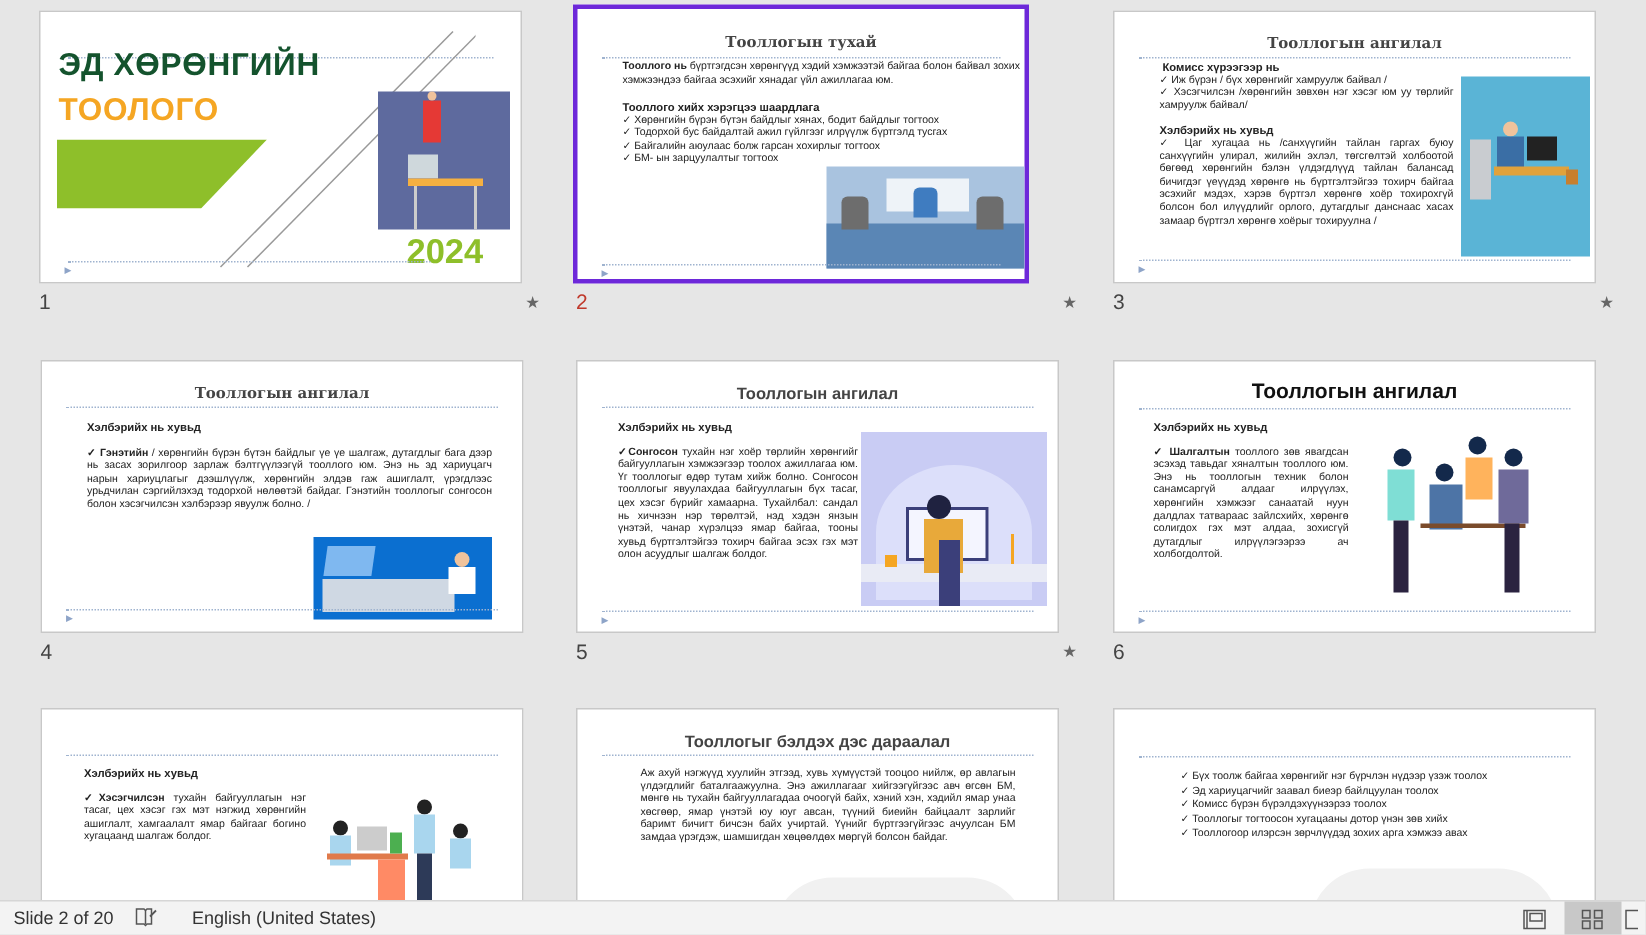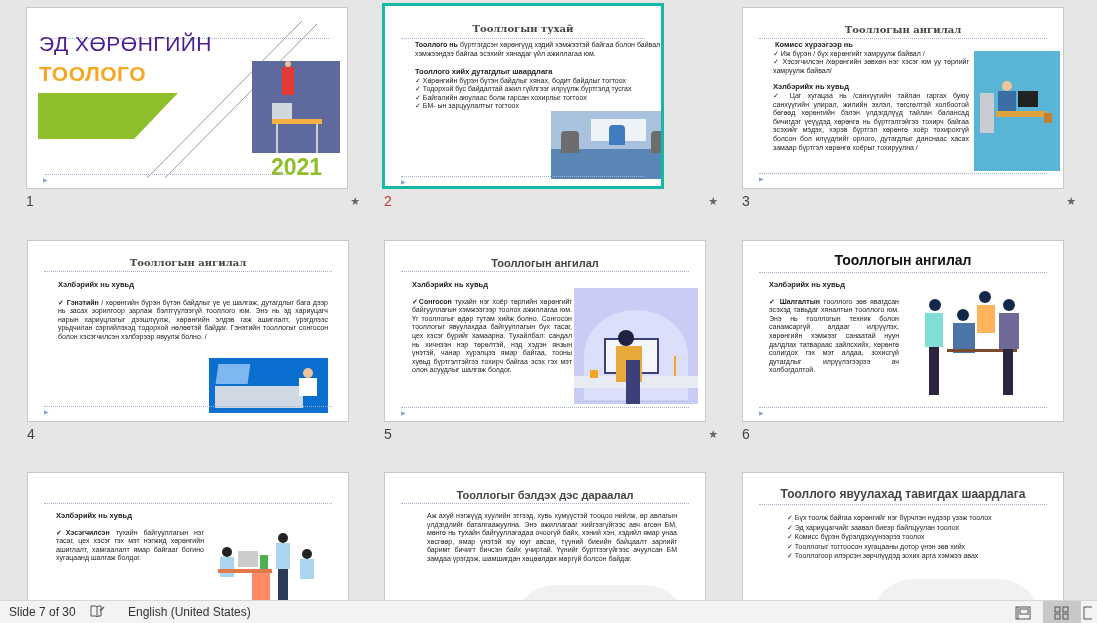--- a/index.html
+++ b/index.html
@@ -1,20 +1,20 @@
 <!DOCTYPE html>
 <html><head>
 <meta charset="utf-8">
 <style>
 *{box-sizing:border-box;margin:0;padding:0}
 body{width:1097px;height:623px;background:#e6e6e6;font-family:"Liberation Sans",sans-serif;position:relative;overflow:hidden}
 .sorter{position:absolute;left:0;top:0;width:1097px;height:600px;overflow:hidden}
 .cell{position:absolute;width:322px;height:230px}
 .thumb{position:absolute;left:0;top:0;width:322px;height:182px;background:#fff;border:1px solid #c8c8c8;overflow:hidden}
-.thumb.sel{border:3px solid #14b8a6;left:-2px;top:-2px;width:282px;height:186px}
+.thumb.sel{border:3px solid #6d28d9;left:-2px;top:-2px;width:304px;height:186px}
 .num{position:absolute;left:0;top:186px;font-size:14px;color:#444}
 .num.sel{color:#c0392b}
 .star{position:absolute;right:-12px;top:188px;font-size:11px;color:#666}
 .title-line{position:absolute;left:16px;right:16px;border-top:1px dotted #9fb3cf}
 .foot-line{position:absolute;left:16px;right:16px;border-top:1px dotted #9fb3cf}
 .foot-arrow{position:absolute;left:16px;font-size:6px;color:#8ea4c8}
 .stitle{position:absolute;left:0;right:0;text-align:center;font-weight:bold;color:#444;font-family:"DejaVu Serif",serif;font-size:10px}
 .stitle.sans{font-family:"Liberation Sans",sans-serif;font-size:11px}
 .txt{position:absolute;font-size:7px;line-height:8.6px;color:#222;text-align:justify}
 .txt b{font-weight:bold}
@@ -27,54 +27,54 @@
 .viewbtn.active{background:#c8c8c8}
 </style>
 </head>
 <body>
 
 <div class="sorter">
 
   <div class="cell" style="left:26px;top:7px">
     <div class="thumb">
       <div class="title-line" style="top:30px;left:18px;right:18px"></div>
-      <div style="position:absolute;left:12px;top:24px;font-size:21px;font-weight:normal;color:#4c1d95;letter-spacing:.5px">ЭД ХӨРӨНГИЙН</div>
+      <div style="position:absolute;left:12px;top:24px;font-size:21px;font-weight:bold;color:#14532d;letter-spacing:.5px">ЭД ХӨРӨНГИЙН</div>
       <div style="position:absolute;left:12px;top:54px;font-size:21px;font-weight:bold;color:#f5a623;letter-spacing:.5px">ТООЛОГО</div>
       <svg style="position:absolute;left:11px;top:85px" width="140" height="46">
           <polygon points="0,0 140,0 96,46 0,46" fill="#8ebf2a"></polygon>
         </svg>
       <svg style="position:absolute;left:90px;top:5px" width="200" height="170">
           <line x1="30" y1="165" x2="185" y2="8" stroke="#999" stroke-width="1"></line>
           <line x1="48" y1="165" x2="203" y2="8" stroke="#999" stroke-width="1"></line>
         </svg>
       <div class="img" style="left:225px;top:53px;width:88px;height:92px;background:#5e6a9e">
         <div style="position:absolute;left:30px;top:6px;width:12px;height:28px;background:#e53935"></div>
         <div style="position:absolute;left:33px;top:0;width:6px;height:6px;background:#f0c39c;border-radius:50%"></div>
         <div style="position:absolute;left:20px;top:42px;width:20px;height:16px;background:#cfd8dc"></div>
         <div style="position:absolute;left:20px;top:58px;width:50px;height:5px;background:#f5b041"></div>
         <div style="position:absolute;left:24px;top:63px;width:2px;height:29px;background:#ccc"></div>
         <div style="position:absolute;left:64px;top:63px;width:2px;height:29px;background:#ccc"></div>
       </div>
-      <div style="position:absolute;left:244px;top:146px;font-size:23px;font-weight:bold;color:#8ebf2a">2021</div>
+      <div style="position:absolute;left:244px;top:146px;font-size:23px;font-weight:bold;color:#8ebf2a">2024</div>
       <div class="foot-line" style="top:166px;left:18px;right:60px"></div>
       <div class="foot-arrow" style="top:168px">▶</div>
     </div>
     <div class="num">1</div>
     <div class="star">★</div>
   </div>
 
   <div class="cell" style="left:384px;top:5px">
     <div class="thumb sel">
       <div class="stitle" style="top:17px">Тооллогын тухай</div>
       <div class="title-line" style="top:32px"></div>
       <div class="txt" style="left:30px;top:35px;width:265px">
         <span><b>Тооллого нь</b><span> бүртгэгдсэн хөрөнгүүд хэдий хэмжээтэй байгаа болон байвал зохих хэмжээндээ байгаа эсэхийг хянадаг үйл ажиллагаа юм.</span></span>
       </div>
       <div class="txt" style="left:30px;top:62px;width:280px;text-align:left">
-        <div class="h" style="margin-bottom:0">Тооллого хийх дутагдлыг шаардлага</div>
+        <div class="h" style="margin-bottom:0">Тооллого хийх хэрэгцээ шаардлага</div>
         <div>✓ Хөрөнгийн бүрэн бүтэн байдлыг хянах, бодит байдлыг тогтоох</div>
         <div>✓ Тодорхой бус байдалтай ажил гүйлгээг илрүүлж бүртгэлд тусгах</div>
         <div>✓ Байгалийн аюулаас болж гарсан хохирлыг тогтоох</div>
         <div>✓ БМ- ын зарцуулалтыг тогтоох</div>
       </div>
       <div class="img" style="left:166px;top:105px;width:132px;height:68px;background:#a9c3df">
         <div style="position:absolute;left:40px;top:8px;width:55px;height:22px;background:#eef3f8"></div>
         <div style="position:absolute;left:0;top:38px;width:132px;height:30px;background:#5a86b5"></div>
         <div style="position:absolute;left:10px;top:20px;width:18px;height:22px;background:#6d6d6d;border-radius:4px 4px 0 0"></div>
         <div style="position:absolute;left:58px;top:14px;width:16px;height:20px;background:#3f7cc0;border-radius:4px 4px 0 0"></div>
@@ -214,37 +214,36 @@
       <div class="title-line" style="top:30px"></div>
       <div class="txt" style="left:42px;top:39px;width:250px">
         <span>Аж ахуй нэгжүүд хуулийн этгээд, хувь хүмүүстэй тооцоо нийлж, өр авлагын үлдэгдлийг баталгаажуулна. Энэ ажиллагааг хийгээгүйгээс авч өгсөн БМ, мөнгө нь тухайн байгууллагадаа очоогүй байх, хэний хэн, хэдийл ямар унаа хөсгөөр, ямар үнэтэй юу юуг авсан, түүний биеийн байцаалт зарлийг баримт бичигт бичсэн байх учиртай. Үүнийг бүртгээгүйгээс ачуулсан БМ замдаа үрэгдэж, шамшигдан хөцөөлдөх мөргүй болсон байдаг.</span>
       </div>
       <div class="img" style="left:130px;top:112px;width:170px;height:40px;background:#f1f1f1;border-radius:40px 40px 0 0"></div>
     </div>
   </div>
 
   <div class="cell" style="left:742px;top:472px">
     <div class="thumb" style="height:140px">
-      <div class="stitle sans" style="top:14px;font-size:12px">Тооллого явуулахад тавигдах шаардлага</div>
       <div class="title-line" style="top:31px"></div>
       <div class="txt" style="left:44px;top:40px;width:260px;text-align:left;line-height:9.5px">
         <div>✓ Бүх тоолж байгаа хөрөнгийг нэг бүрчлэн нүдээр үзэж тоолох</div>
         <div>✓ Эд хариуцагчийг заавал биеэр байлцуулан тоолох</div>
         <div>✓ Комисс бүрэн бүрэлдэхүүнээрээ тоолох</div>
         <div>✓ Тооллогыг тогтоосон хугацааны дотор үнэн зөв хийх</div>
         <div>✓ Тооллогоор илэрсэн зөрчлүүдэд зохих арга хэмжээ авах</div>
       </div>
       <div class="img" style="left:130px;top:106px;width:166px;height:40px;background:#f1f1f1;border-radius:40px 40px 0 0"></div>
     </div>
   </div>
 
 </div>
 
 <div class="status">
-  <span class="item" style="left:9px">Slide 7 of 30</span>
+  <span class="item" style="left:9px">Slide 2 of 20</span>
   <span class="item" style="left:89px;top:2px">
     <svg width="16" height="16" viewBox="0 0 16 16">
         <path d="M2 3 L7 3 L8 4 L9 3 L12 3 L12 13 L9 13 L8 14 L7 13 L2 13 Z" fill="none" stroke="#555" stroke-width="1"></path>
         <line x1="8" y1="4" x2="8" y2="13" stroke="#555"></line>
         <path d="M11 8 L15 4" stroke="#555" stroke-width="1.2"></path>
       </svg>
   </span>
   <span class="item" style="left:128px">English (United States)</span>
   <div class="viewbtn" style="left:1004px">
     <svg width="16" height="14" viewBox="0 0 16 14">

